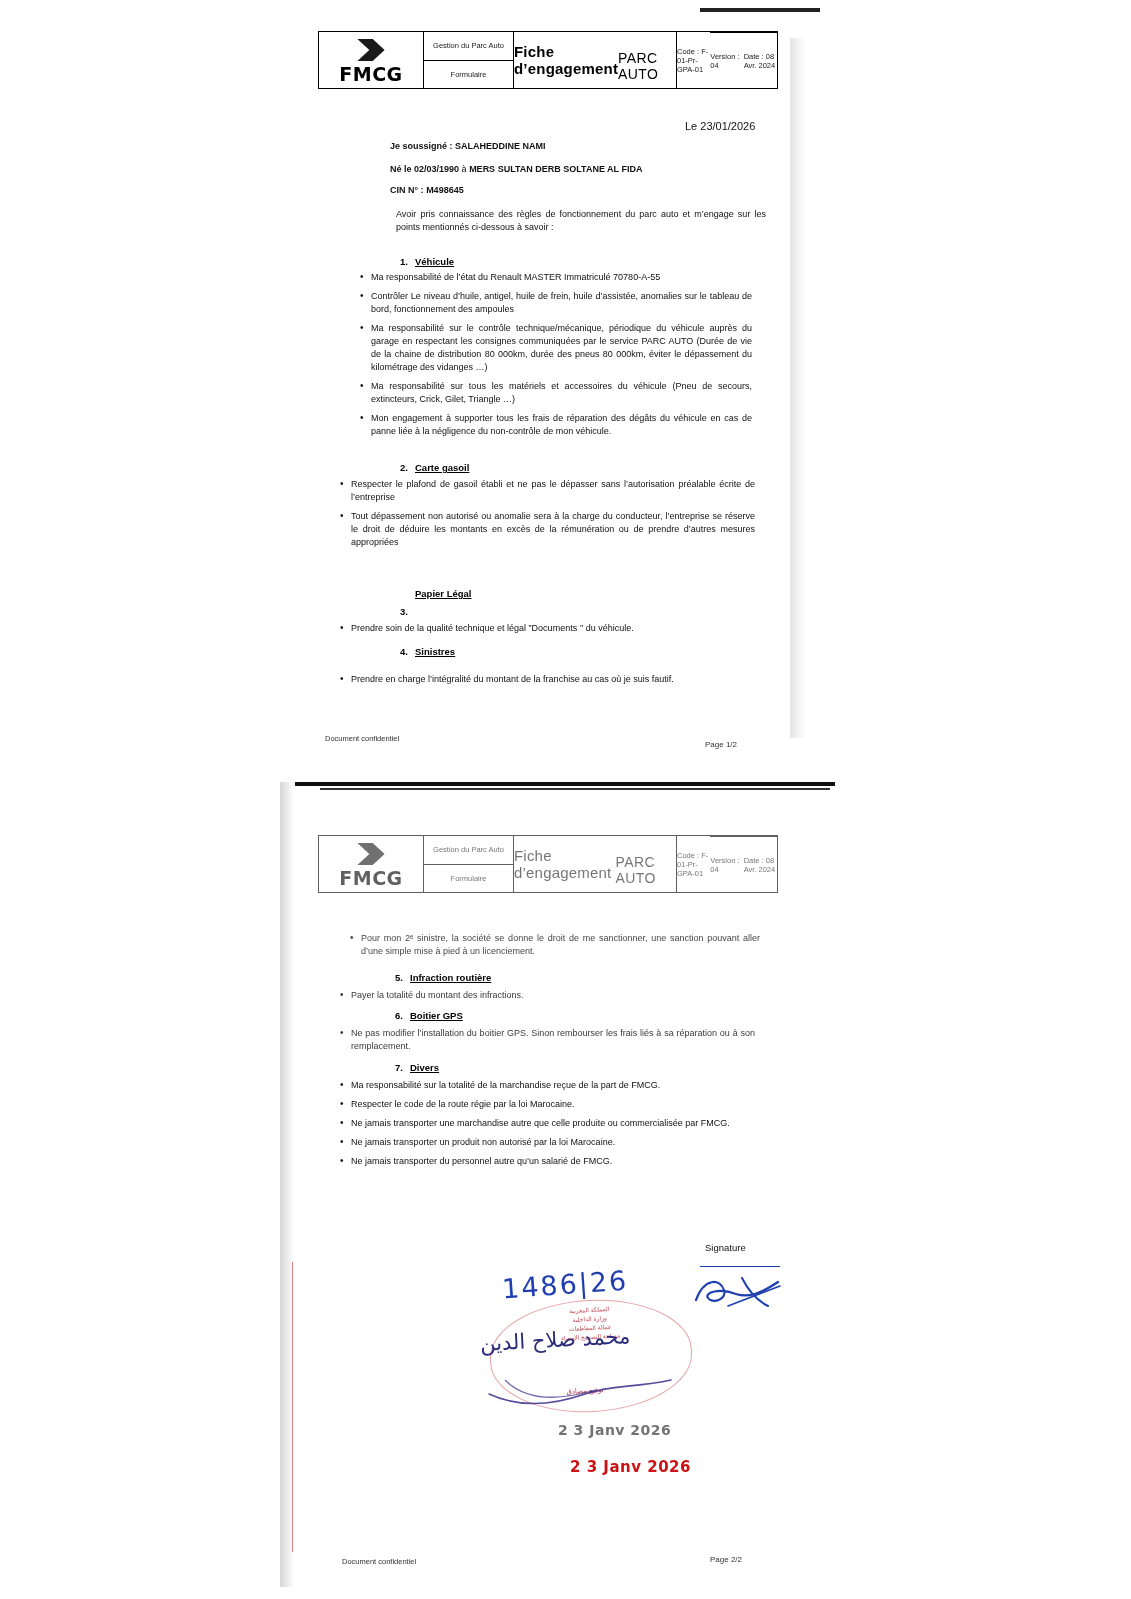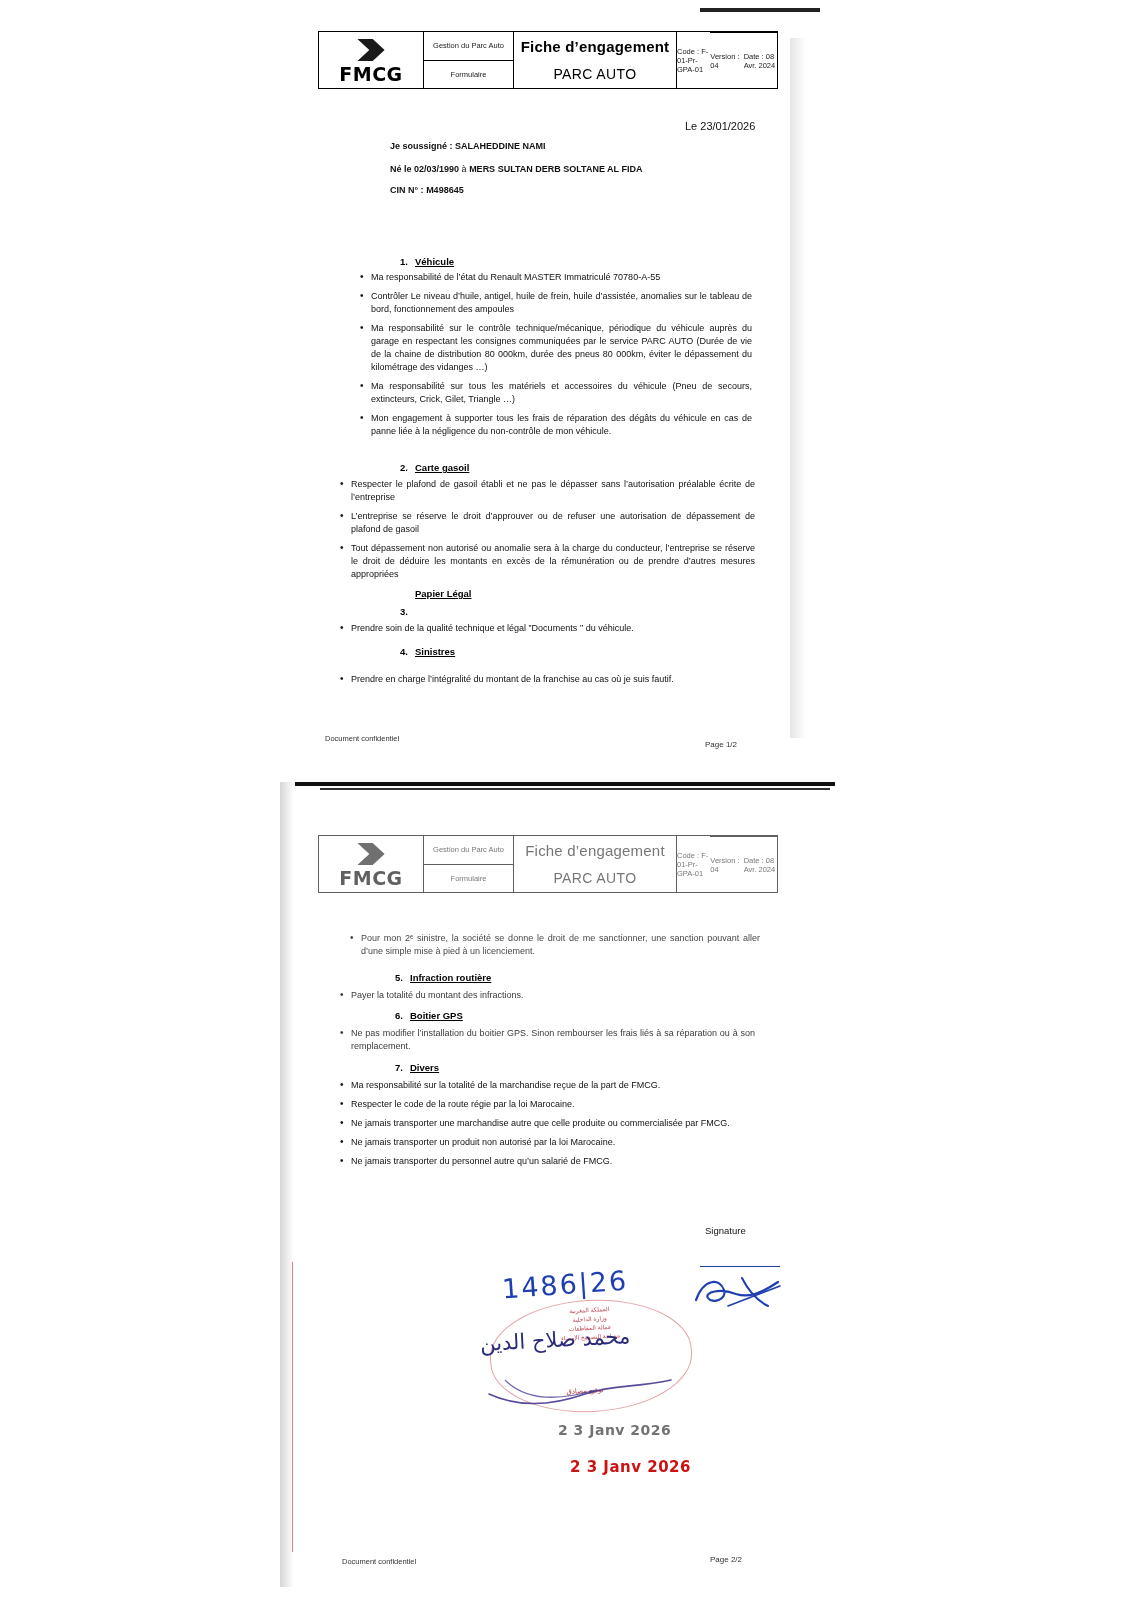--- a/index.html
+++ b/index.html
@@ -76,21 +76,21 @@
     display: flex;
     align-items: center;
     justify-content: center;
     font-size: 7.5px;
     color: #222;
   }
   .hdr-mid div:first-child { border-bottom: 1.2px solid #000; }
   .hdr-title {
     flex: 1;
     display: flex;
-    flex-direction: column;
+    flex-direction: row;
     align-items: center;
     justify-content: center;
     border-right: 1.2px solid #000;
     box-sizing: border-box;
   }
   .hdr-title .t1 {
     font-size: 15px;
     font-weight: 600;
     color: #000;
     letter-spacing: 0.2px;
@@ -302,36 +302,36 @@
     <b>02/03/1990</b>
     <span>à</span>
     <b>MERS SULTAN DERB SOLTANE AL FIDA</b>
   </div>
 
   <div class="p" style="left:110px; top:176px; width:300px;">
     <span class="lbl">CIN N° :</span>
     <b>M498645</b>
   </div>
 
+  <div class="p" style="left:116px; top:200px; width:370px; text-align:justify;">Avoir pris connaissance des règles de fonctionnement du parc auto et m’engage sur les points mentionnés ci-dessous à savoir :</div>
 
   <div class="section-num" style="left:120px; top:248px;">1.</div>
   <div class="section-title" style="left:135px; top:248px;">Véhicule</div>
   <ul class="bullets" style="left:80px; top:263px; width:392px;">
     <li>Ma responsabilité de l’état du Renault MASTER   Immatriculé 70780-A-55</li>
     <li>Contrôler Le niveau d’huile, antigel, huile de frein, huile d’assistée, anomalies sur le tableau de bord, fonctionnement des ampoules</li>
     <li>Ma responsabilité sur le contrôle technique/mécanique, périodique du véhicule auprès du garage en respectant les consignes communiquées par le service PARC AUTO (Durée de vie de la chaine de distribution 80 000km, durée des pneus 80 000km, éviter le dépassement du kilométrage des vidanges …)</li>
     <li>Ma responsabilité sur tous les matériels et accessoires du véhicule (Pneu de secours, extincteurs, Crick, Gilet, Triangle …)</li>
     <li>Mon engagement à supporter tous les frais de réparation des dégâts du véhicule en cas de panne liée à la négligence du non-contrôle de mon véhicule.</li>
   </ul>
 
   <div class="section-num" style="left:120px; top:454px;">2.</div>
   <div class="section-title" style="left:135px; top:454px;">Carte gasoil</div>
   <ul class="bullets" style="left:60px; top:470px; width:415px;">
     <li>Respecter le plafond de gasoil établi et ne pas le dépasser sans l’autorisation préalable écrite de l’entreprise</li>
-    <li>L’entreprise se réserve le droit d’approuver ou de refuser une autorisation de dépassement de plafond de gasoil</li>
     <li>Tout dépassement non autorisé ou anomalie sera à la charge du conducteur, l’entreprise se réserve le droit de déduire les montants en excès de la rémunération ou de prendre d’autres mesures appropriées</li>
   </ul>
 
   <div class="section-num" style="left:120px; top:598px;">3.</div>
   <div class="section-title" style="left:135px; top:580px;">Papier Légal</div>
   <ul class="bullets" style="left:60px; top:614px; width:415px;">
     <li>Prendre soin de la qualité technique et légal ”Documents ’’ du véhicule.</li>
   </ul>
 
   <div class="section-num" style="left:120px; top:638px;">4.</div>
@@ -394,21 +394,21 @@
   <div class="section-num" style="left:115px; top:280px;">7.</div>
   <div class="section-title" style="left:130px; top:280px;">Divers</div>
   <ul class="bullets" style="left:60px; top:297px; width:415px;">
     <li>Ma responsabilité sur la totalité de la marchandise reçue de la part de FMCG.</li>
     <li>Respecter le code de la route régie par la loi Marocaine.</li>
     <li>Ne jamais transporter une marchandise autre que celle produite ou commercialisée par FMCG.</li>
     <li>Ne jamais transporter un produit non autorisé par la loi Marocaine.</li>
     <li>Ne jamais transporter du personnel autre qu’un salarié de FMCG.</li>
   </ul>
 
-  <div class="sig-label" style="left:425px; top:443px;">Signature</div>
+  <div class="sig-label" style="left:425px; top:460px;">Signature</div>
   <div class="sig-underline" style="left:420px; top:484px; width:80px;"></div>
 
   <div class="blue-sig" style="position:absolute; left:410px; top:490px;">
     <svg width="95" height="48" viewBox="0 0 95 48">
       <path d="M6 28 C14 6, 30 6, 34 18 C37 28, 22 32, 18 26 C14 20, 30 16, 46 22 C58 26, 70 22, 88 10" fill="none" stroke="#1f3fb0" stroke-width="2.2" stroke-linecap="round"></path>
       <path d="M52 6 C58 18, 66 28, 78 34" fill="none" stroke="#1f3fb0" stroke-width="2" stroke-linecap="round"></path>
       <path d="M38 34 L90 14" fill="none" stroke="#1f3fb0" stroke-width="1.6" stroke-linecap="round"></path>
     </svg>
   </div>
 

